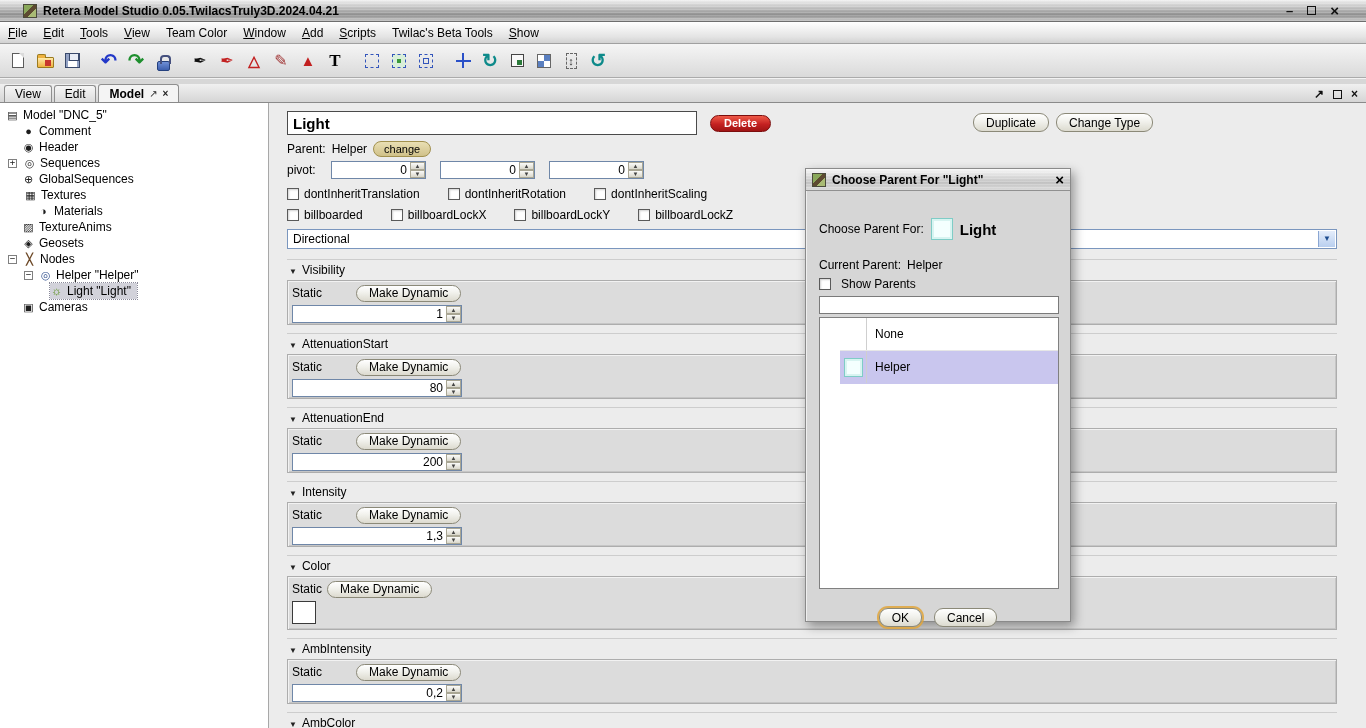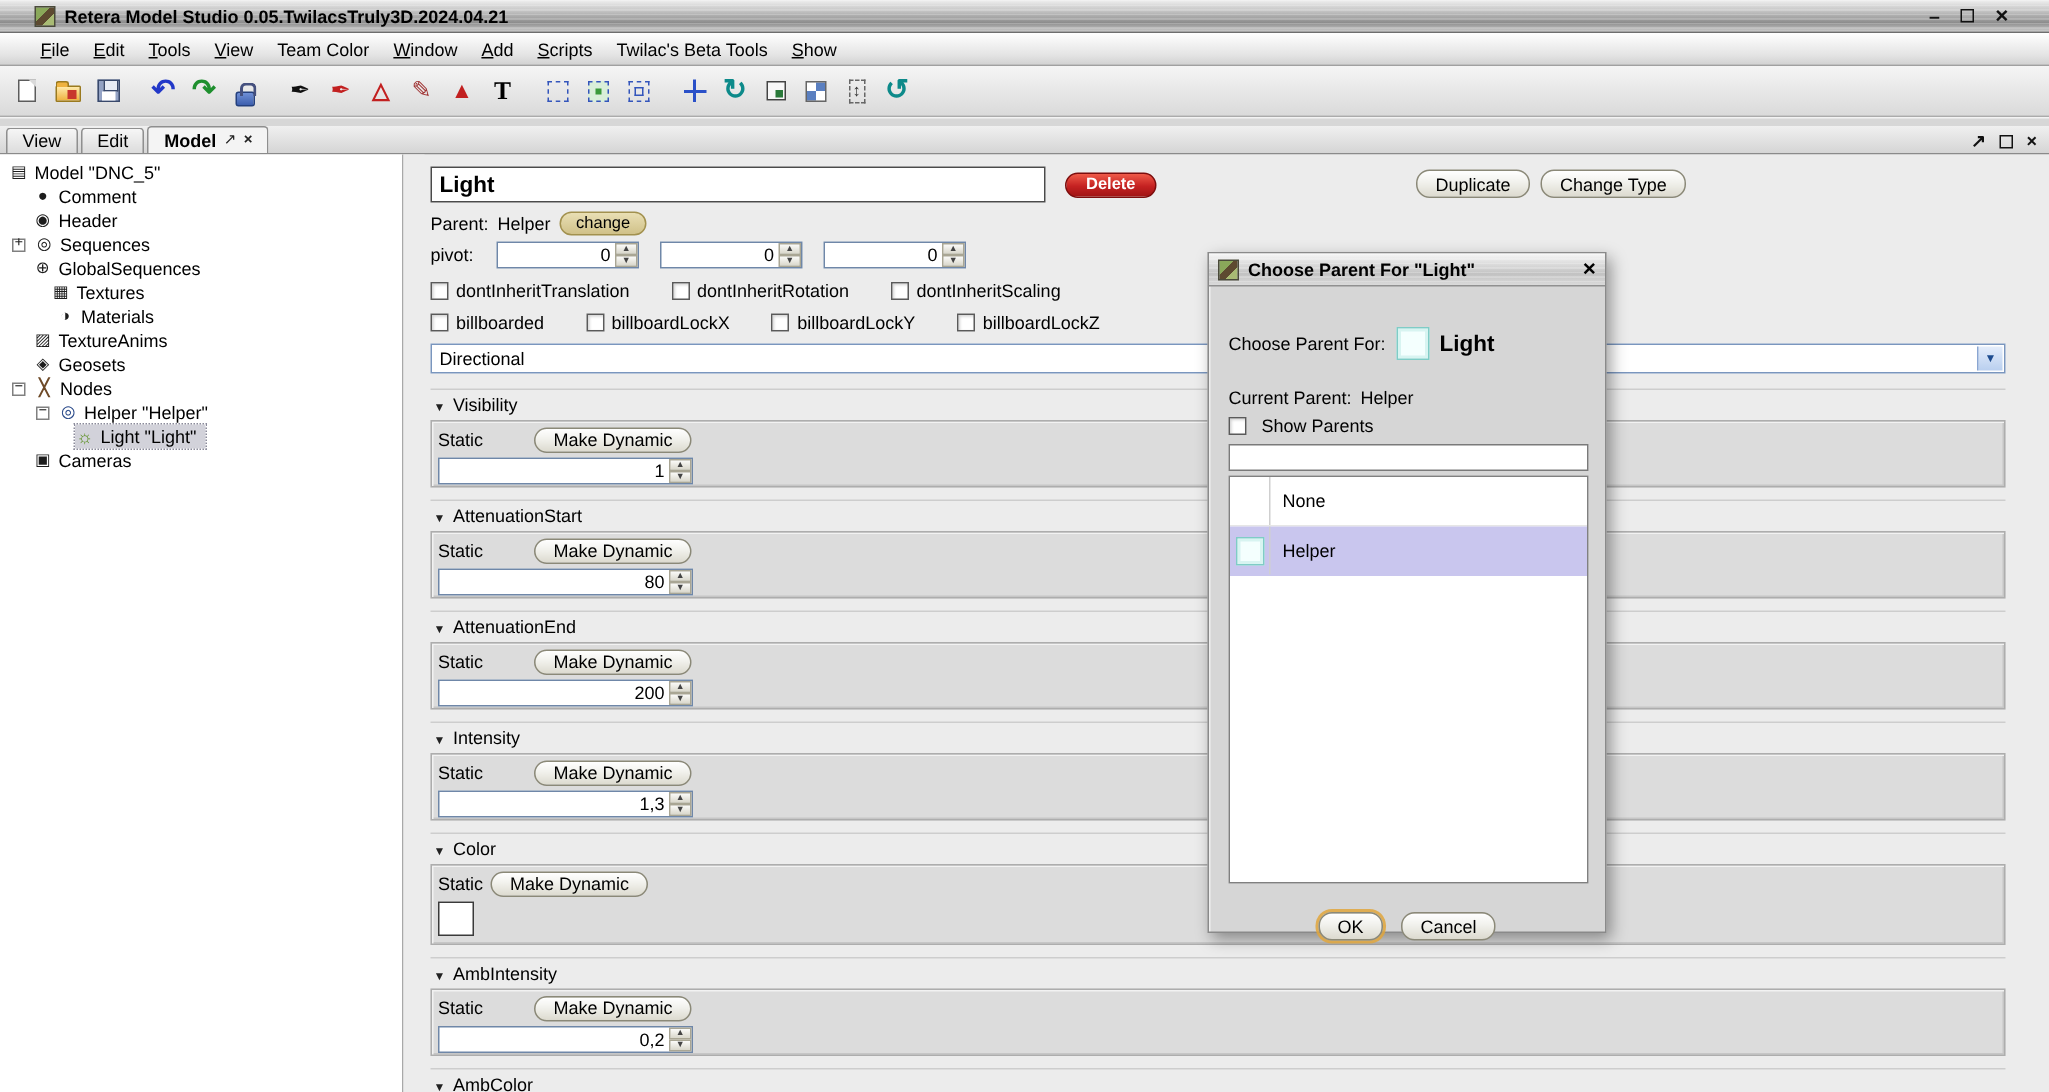--- a/index.html
+++ b/index.html
@@ -25,21 +25,21 @@
   }
   .titlebar .title { font-weight:bold; font-size:12px; flex:1; white-space:nowrap; overflow:hidden; }
   .winbtns { display:flex; align-items:center; gap:14px; padding-right:4px; }
   .wbtn { font-weight:bold; font-size:13px; line-height:1; color:#111; }
   .i-min::before { content:"–"; }
   .i-close::before { content:"×"; font-size:15px; }
   .i-boxsq { width:9px; height:9px; border:1px solid #111; display:inline-block; background:transparent; }
 
   
   .menubar {
-    height:22px; display:flex; align-items:center; padding-left:19px;
+    height:22px; display:flex; align-items:center; padding-left:0;
     background:linear-gradient(180deg,#ffffff,#e4e4e4 70%,#d2d2d2);
     border-bottom:1px solid #a0a0a0;
   }
   .mi { padding:0 8px; line-height:22px; white-space:nowrap; }
   .mi.mn::first-letter { text-decoration:underline; }
 
   
   .toolbar {
     height:34px; display:flex; align-items:center; padding-left:5px; gap:1px;
     background:linear-gradient(180deg,#f5f5f5,#dadada);
@@ -139,21 +139,21 @@
   
   .name-row { position:relative; display:flex; align-items:center; }
   .name-input { width:410px; height:24px; border:1px solid #4a4a4a; background:#fff;
                 font-family:inherit; font-size:15px; font-weight:bold; padding:0 5px; }
   .btn { display:inline-flex; align-items:center; justify-content:center; height:19px; padding:0 12px;
          background:linear-gradient(180deg,#ffffff,#f1f1ec 45%,#dcdacf);
          border:1px solid #8b8978; border-radius:9px; font-size:12px; white-space:nowrap; }
   .btn-delete { display:inline-flex; align-items:center; justify-content:center; height:17px; padding:0 13px;
                 margin-left:13px; background:linear-gradient(180deg,#ef5a48,#c42121 55%,#a01414);
                 border:1px solid #7c0d0d; border-radius:10px; color:#fff; font-weight:bold; font-size:11px; }
-  .top-buttons { position:absolute; left:657px; top:2px; display:flex; gap:7px; }
+  .top-buttons { position:absolute; left:686px; top:2px; display:flex; gap:7px; }
   .parent-row { margin-top:5px; display:flex; align-items:center; gap:6px; height:17px; }
   .btn-change { display:inline-flex; align-items:center; height:16px; padding:0 10px;
                 background:linear-gradient(180deg,#e9dfb4,#d0c189); border:1px solid #a2914f;
                 border-radius:9px; font-size:11px; }
   .pivot-row { margin-top:3px; display:flex; align-items:center; gap:14px; height:20px; }
   .pivot-row .plabel { width:30px; }
   .spinner { display:flex; background:#fff; border:1px solid #6f87a8; height:18px; width:95px; }
   .spinner.wide { width:170px; }
   .spin-val { flex:1; text-align:right; padding:0 3px; font-size:12px; line-height:16px; overflow:hidden; }
   .spin-btns { width:15px; display:flex; flex-direction:column; flex:0 0 auto; }
@@ -203,21 +203,21 @@
   .dlg-body { padding:0 13px; }
   .dlg-row1 { margin-top:26px; display:flex; align-items:center; gap:7px; height:24px; }
   .node-box { width:22px; height:22px; background:#f4fffe; border:1px solid #7fccc6;
               box-shadow:inset 0 0 0 2px #d8f4f1; flex:0 0 auto; }
   .node-box.small { width:19px; height:19px; }
   .dlg-target { font-weight:bold; font-size:15px; }
   .dlg-row2 { margin-top:16px; display:flex; gap:6px; height:15px; align-items:flex-end; }
   .dlg-row3 { margin-top:4px; height:16px; display:flex; align-items:center; }
   .dlg-filter { margin-top:4px; width:240px; height:18px; border:1px solid #7a7a7a; background:#fff;
                 font-family:inherit; font-size:12px; padding:0 3px; }
-  .dlg-list { margin-top:3px; width:240px; height:272px; background:#fff; border:1px solid #808080; overflow:hidden; }
+  .dlg-list { margin-top:3px; width:240px; height:272px; background:#fff; border:1px solid #808080; overflow:hidden;padding-left:20px; }
   .drow { display:flex; align-items:center; height:33px; border-bottom:1px solid #e6e6e6; }
   .drow.sel { background:#c9c6ee; border-bottom:1px solid #c9c6ee; }
   .drow-icon { width:27px; height:100%; display:flex; align-items:center; justify-content:center;
                border-right:1px solid #cfcfcf; flex:0 0 auto; }
   .drow-label { padding-left:8px; }
   .dlg-buttons { margin-top:19px; display:flex; justify-content:center; gap:12px; }
   .btn.ok { box-shadow:0 0 0 2px rgba(224,166,60,.85); }
 </style>
 </head>
 <body>
@@ -355,21 +355,21 @@
       </div>
     <div class="trow" style="padding-left:8px">
         <span class="exp plus"></span>
         <span class="ticon ic-seq"></span>
         <span>Sequences</span>
       </div>
     <div class="trow" style="padding-left:22px">
         <span class="ticon ic-glob"></span>
         <span>GlobalSequences</span>
       </div>
-    <div class="trow" style="padding-left:34px">
+    <div class="trow" style="padding-left:24px">
         <span class="ticon ic-tex"></span>
         <span>Textures</span>
       </div>
     <div class="trow" style="padding-left:37px">
         <span class="ticon ic-mat"></span>
         <span>Materials</span>
       </div>
     <div class="trow" style="padding-left:22px">
         <span class="ticon ic-texan"></span>
         <span>TextureAnims</span>

